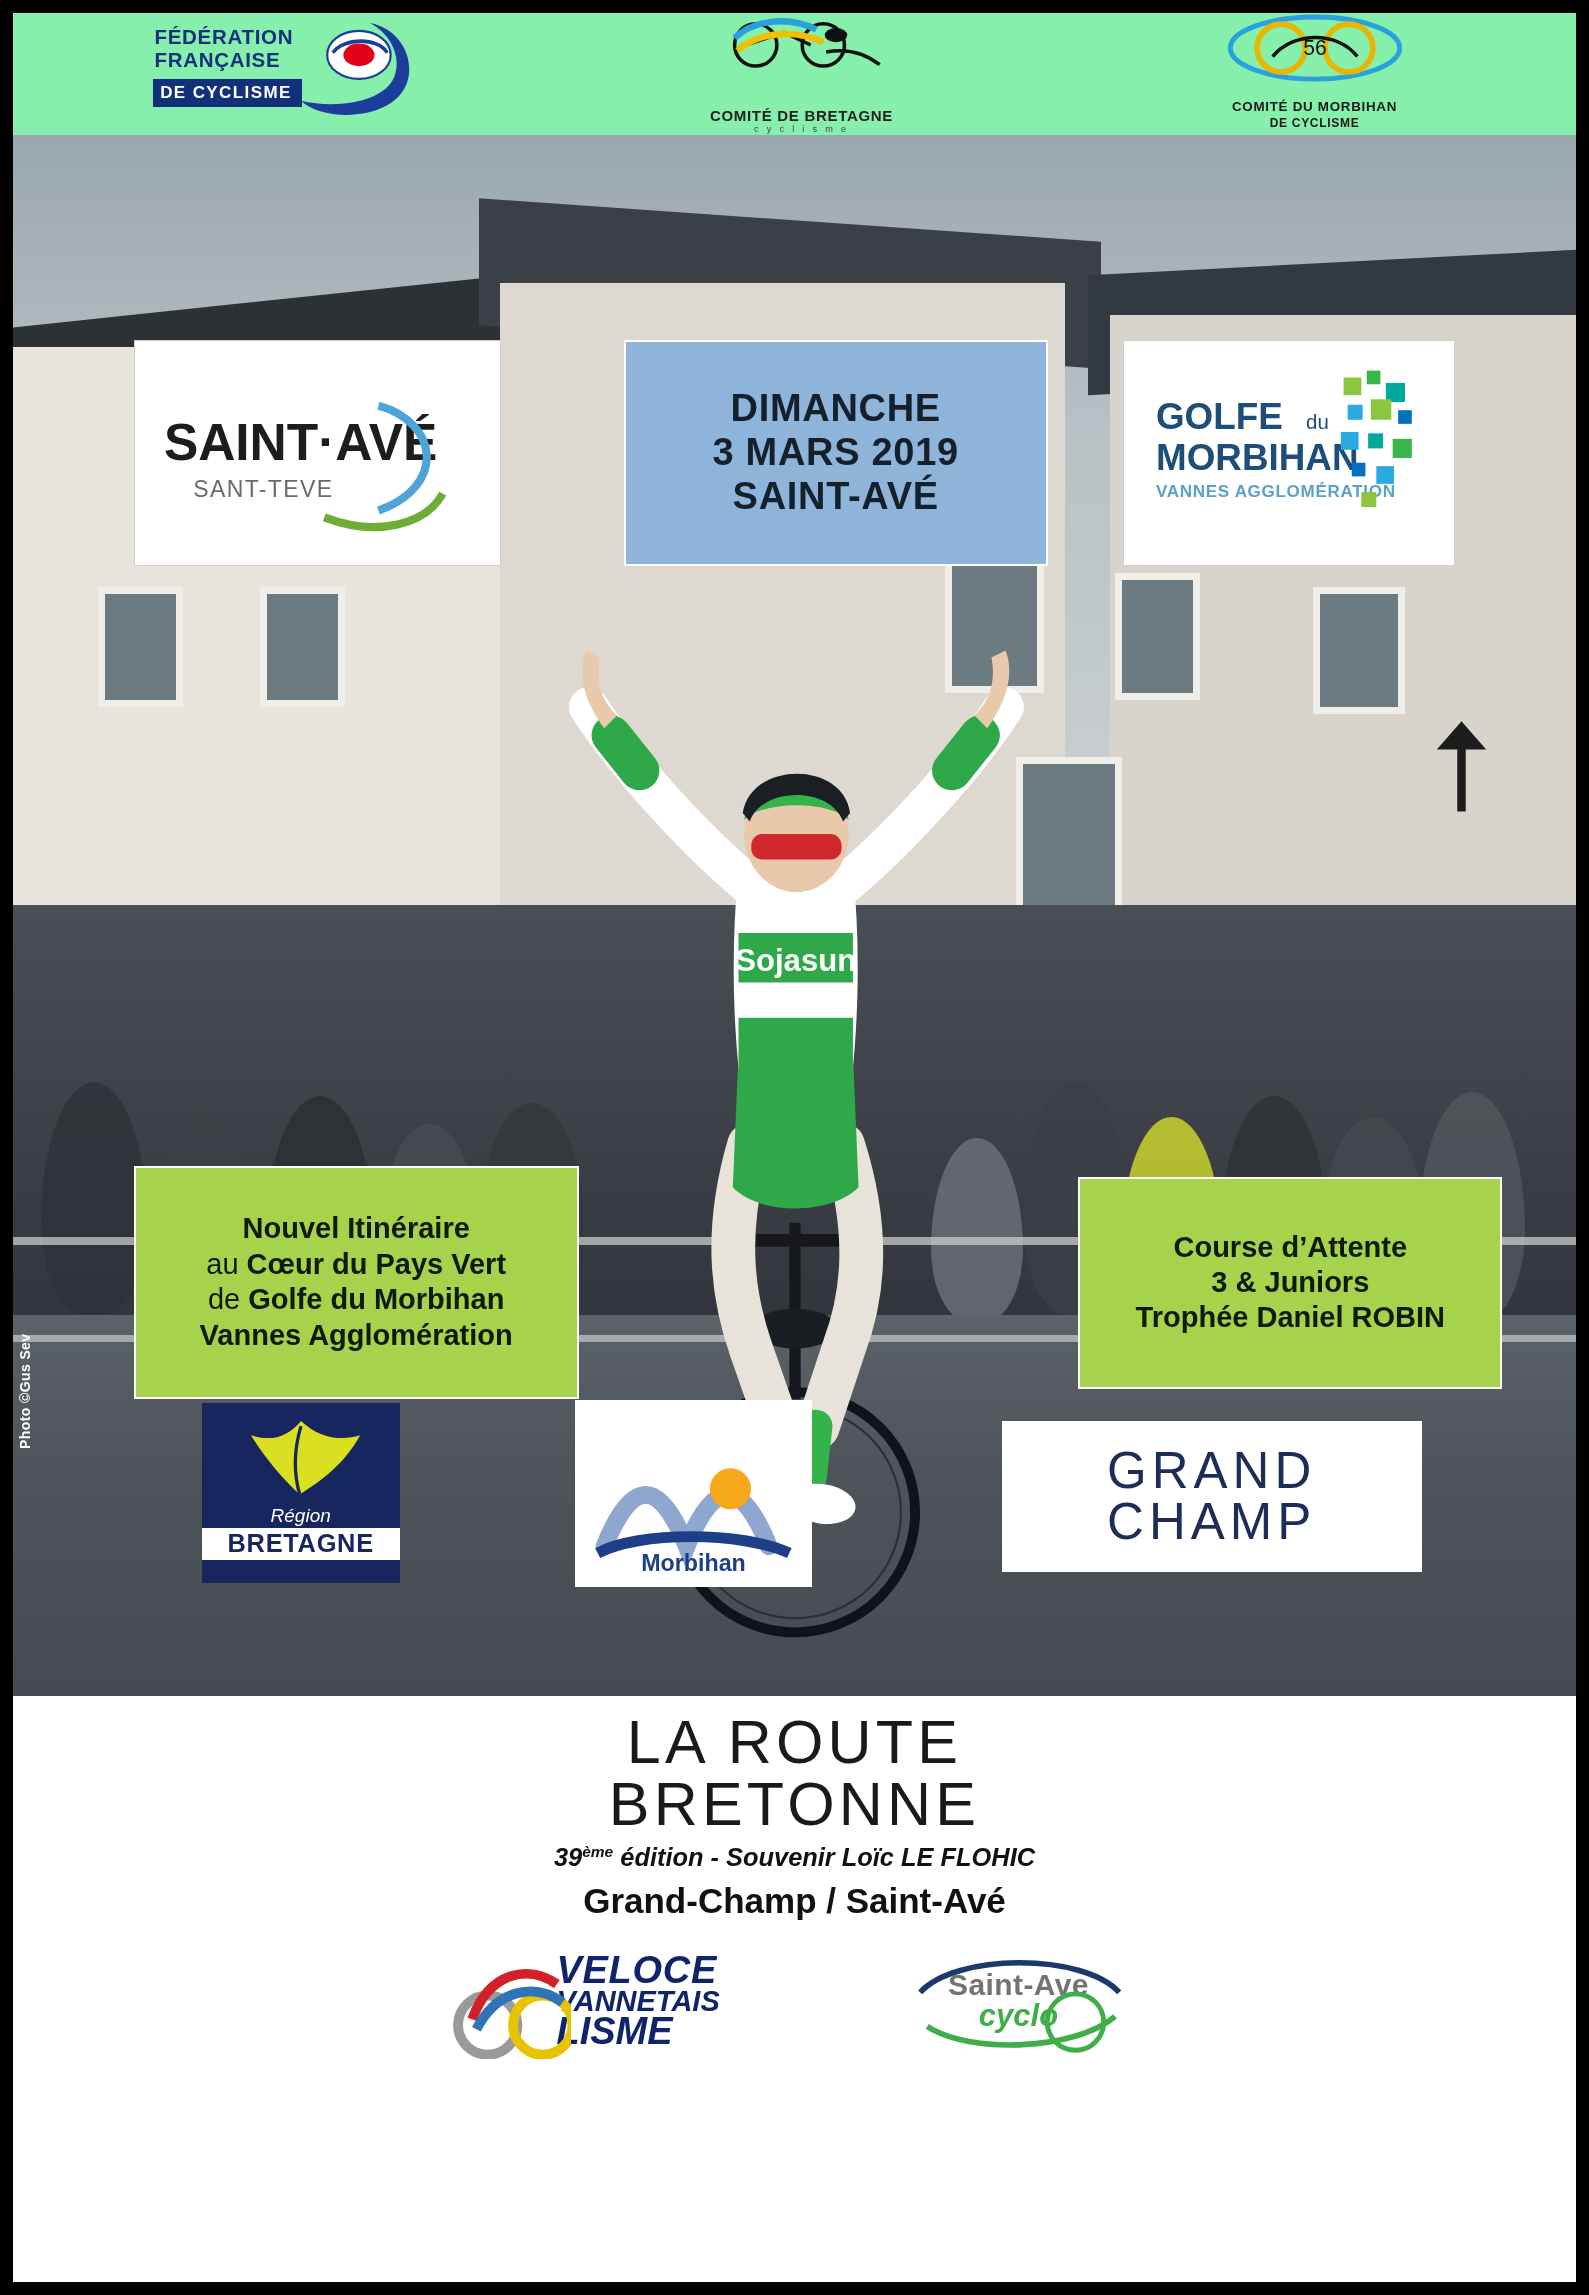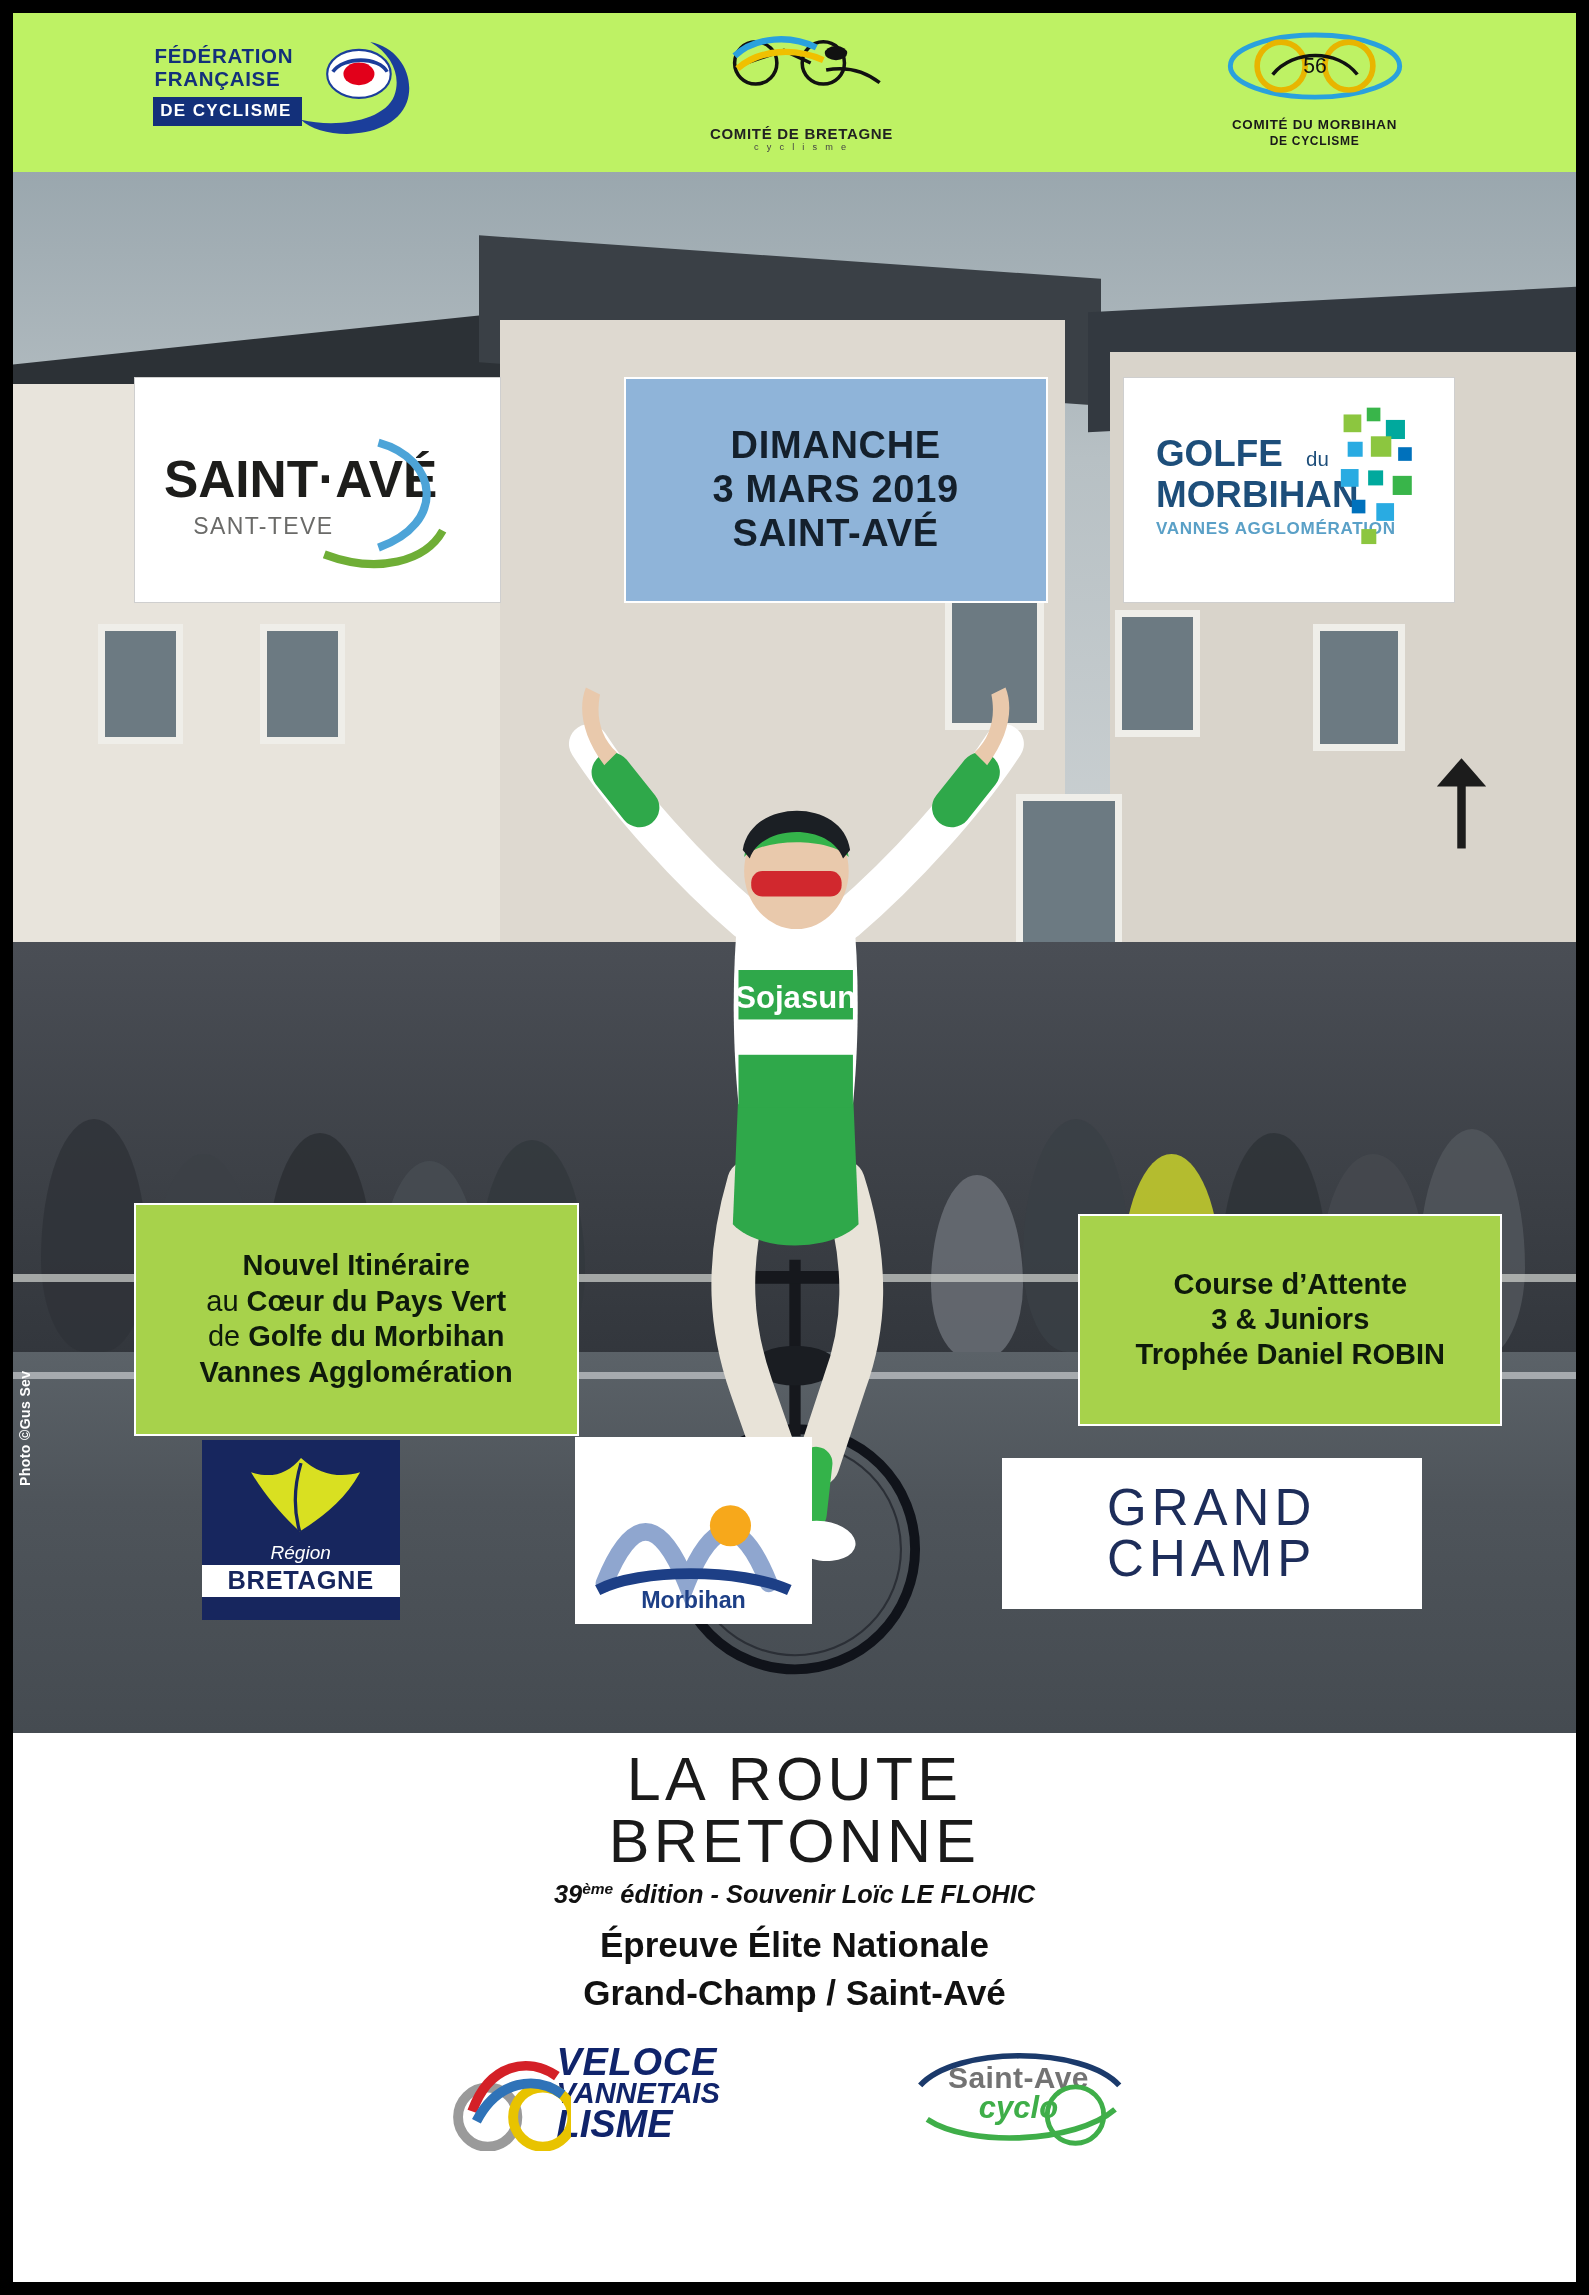--- a/index.html
+++ b/index.html
@@ -26,22 +26,22 @@
     position: relative;
     width: 100%;
     height: 100%;
     background: #ffffff;
     overflow: hidden;
   }
 
   
   .fed-bar {
     position: relative;
-    height: 159px;
-    background: #bef264;
+    height: 122px;
+    background: #86efac;
     display: flex;
     align-items: center;
     justify-content: space-around;
   }
   .fed-logo {
     position: relative;
     height: 134px;
     display: flex;
     align-items: center;
     justify-content: center;
@@ -633,21 +633,20 @@
         <div class="gc2">CHAMP</div>
       </div>
     </div>
 
     <div class="bottom">
       <div class="lrb1">LA ROUTE</div>
       <div class="lrb2">BRETONNE</div>
       <div class="lrb-sub">
         <span>39</span><sup>ème</sup><span> édition - Souvenir Loïc LE FLOHIC</span>
       </div>
-      <div class="epreuve1">Épreuve Élite Nationale</div>
       <div class="epreuve2">Grand-Champ / Saint-Avé</div>
 
       <div class="club-row">
         <div class="club-vv">
           <svg style="position:absolute; left:0; top:7px;" viewBox="0 0 170 160" width="120" height="113">
             <circle cx="52" cy="112" r="42" fill="none" stroke="#9a9a9a" stroke-width="14"></circle>
             <circle cx="130" cy="112" r="42" fill="none" stroke="#e8c300" stroke-width="14"></circle>
             <path d="M30 104 C 54 36, 110 26, 150 54" stroke="#d42027" stroke-width="14" fill="none"></path>
             <path d="M36 118 C 66 60, 120 52, 158 80" stroke="#2f73b8" stroke-width="14" fill="none"></path>
           </svg>

